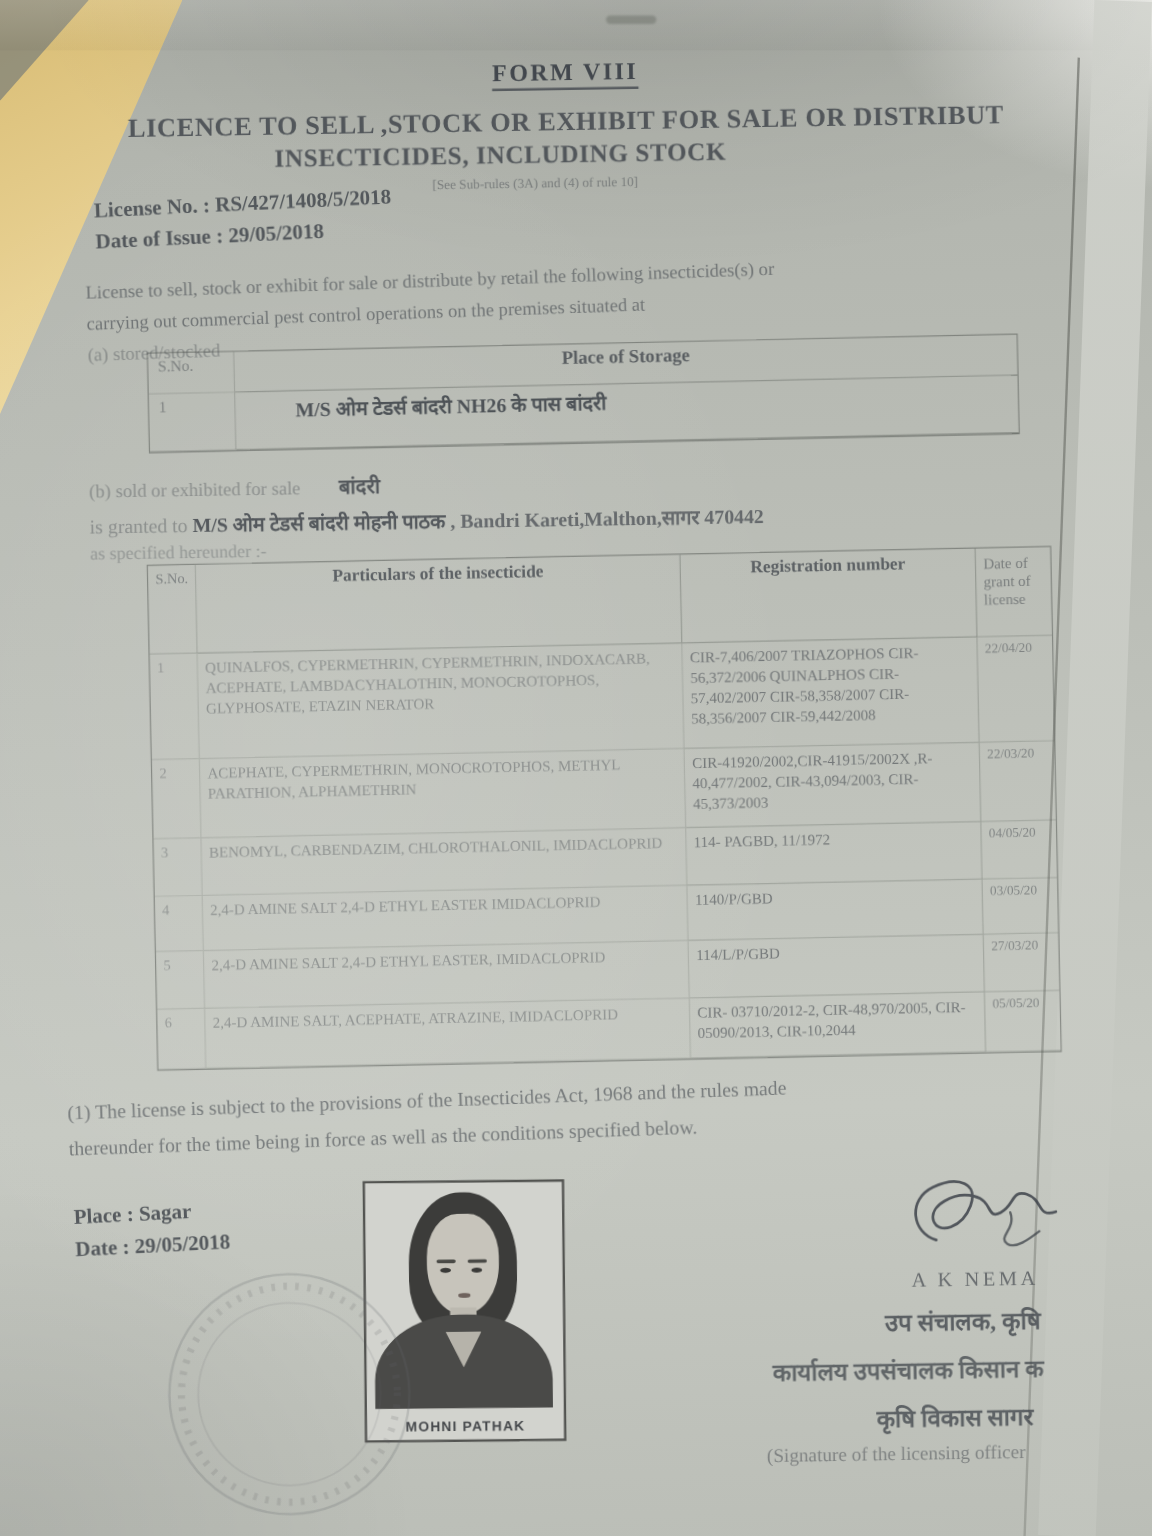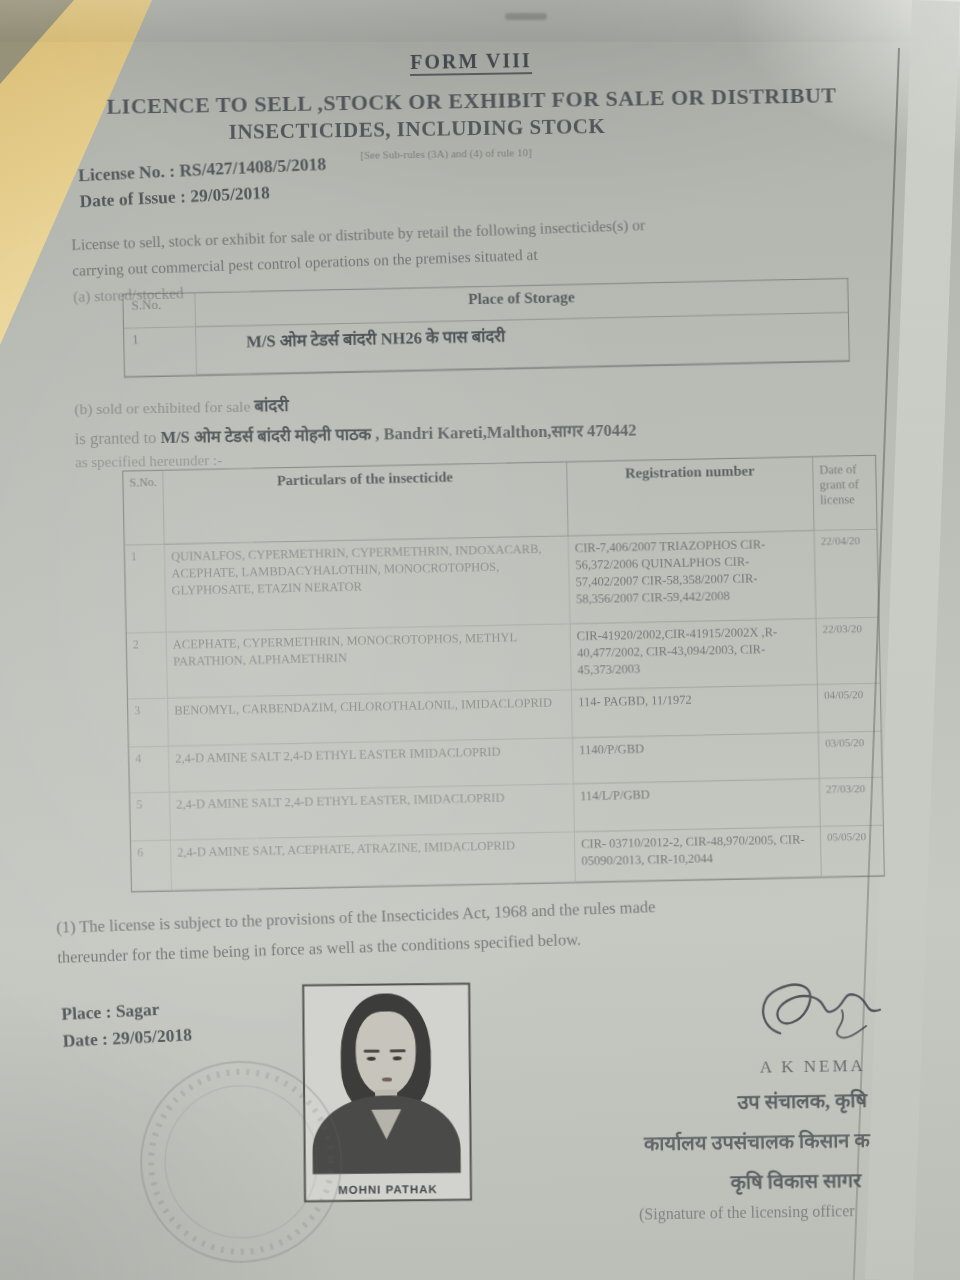--- a/index.html
+++ b/index.html
@@ -44,21 +44,21 @@
   .intro{left:78px;top:218px;width:790px;font-size:15.5px;line-height:26px;transform:rotate(-1.1deg);}
   .t1{left:128px;top:286px;width:724px;display:grid;grid-template-columns:72px 1fr;
       grid-template-rows:34px 48px;border:1px solid rgba(75,80,75,.5);transform:rotate(-0.35deg);}
   .t1 .c{border-right:1px solid rgba(75,80,75,.45);border-bottom:1px solid rgba(75,80,75,.45);
       padding:3px 8px;font-size:13px;}
   .t1 .c:nth-child(2n){border-right:none;}
   .t1 .hdr{font-size:15.5px;text-align:center;font-weight:bold;opacity:.8;}
   .t1 .hindi{font-size:16.5px;font-weight:bold;opacity:.9;padding-left:50px;}
 
   .lineb{left:78px;top:390px;font-size:15.5px;}
-  .lineb .hv{font-size:17px;}
+  .lineb .hv{font-size:17px;margin-left:28px;}
   .granted{left:78px;top:420px;font-size:16.5px;}
   .hereunder{left:78px;top:448px;font-size:15px;}
 
   .t2{left:126px;top:463px;width:752px;display:grid;
       grid-template-columns:40px 404px 246px 1fr;
       grid-template-rows:74px 88px 66px 48px 46px 48px 50px;
       border:1px solid rgba(75,80,75,.5);transform:rotate(-0.3deg);}
   .t2 .c{border-right:1px solid rgba(75,80,75,.42);border-bottom:1px solid rgba(75,80,75,.42);
       padding:4px 6px;overflow:hidden;}
   .t2 .c:nth-child(4n){border-right:none;}

